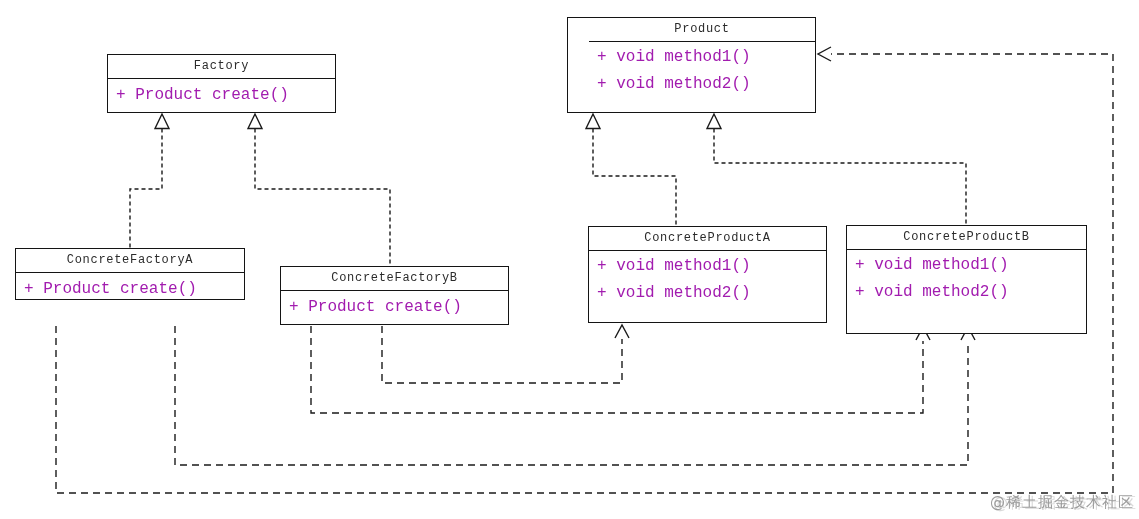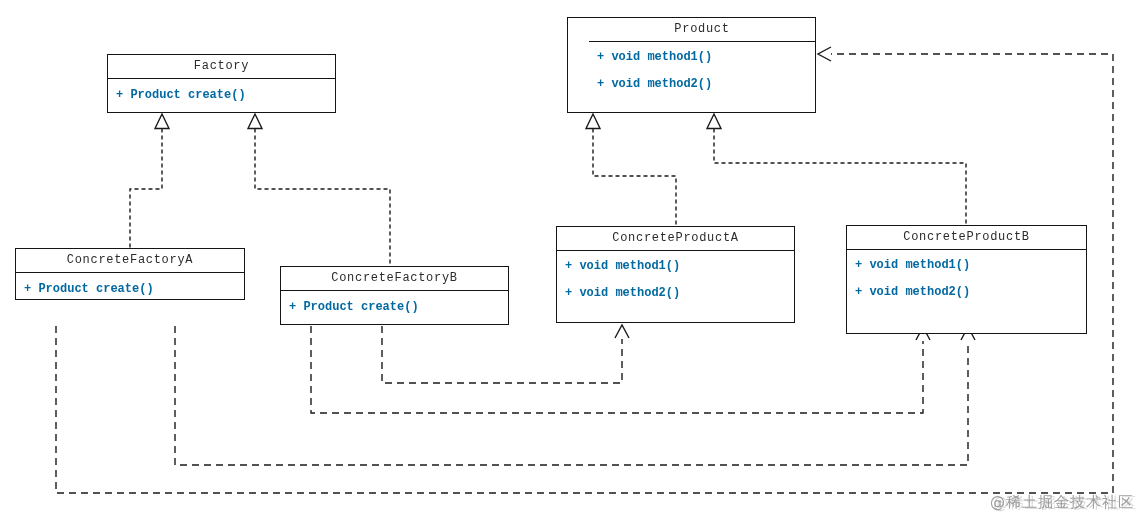--- a/index.html
+++ b/index.html
@@ -34,25 +34,24 @@
     color: #2b2b2b;
     line-height: 23px;
     white-space: nowrap;
     overflow: hidden;
   }
   .uml-body {
     box-sizing: border-box;
     padding: 2px 0 0 8px;
   }
   .uml-member {
-    font-size: 12px;
-    color: #0369a1;
+    font-size: 16px;
+    color: #a21caf;
     line-height: 27px;
     white-space: nowrap;
-    font-weight: bold;
   }
   .one-member .uml-body { padding-top: 3px; }
   #watermark {
     position: absolute;
     right: 5px;
     top: 493px;
     z-index: 3;
     font-family: "DejaVu Sans", sans-serif;
     font-size: 15px;
     letter-spacing: 1px;
@@ -135,21 +134,21 @@
     </div>
   </div>
 
   <div class="uml-box one-member" style="left:280px; top:266px; width:229px; height:59px;">
     <div class="uml-title">ConcreteFactoryB</div>
     <div class="uml-body">
       <div class="uml-member">+ Product create()</div>
     </div>
   </div>
 
-  <div class="uml-box" style="left:556px; top:226px; width:239px; height:97px;">
+  <div class="uml-box" style="left:588px; top:226px; width:239px; height:97px;">
     <div class="uml-title">ConcreteProductA</div>
     <div class="uml-body">
       <div class="uml-member">+ void method1()</div>
       <div class="uml-member">+ void method2()</div>
     </div>
   </div>
 
   <div class="uml-box" style="left:846px; top:225px; width:241px; height:109px;">
     <div class="uml-title">ConcreteProductB</div>
     <div class="uml-body">

